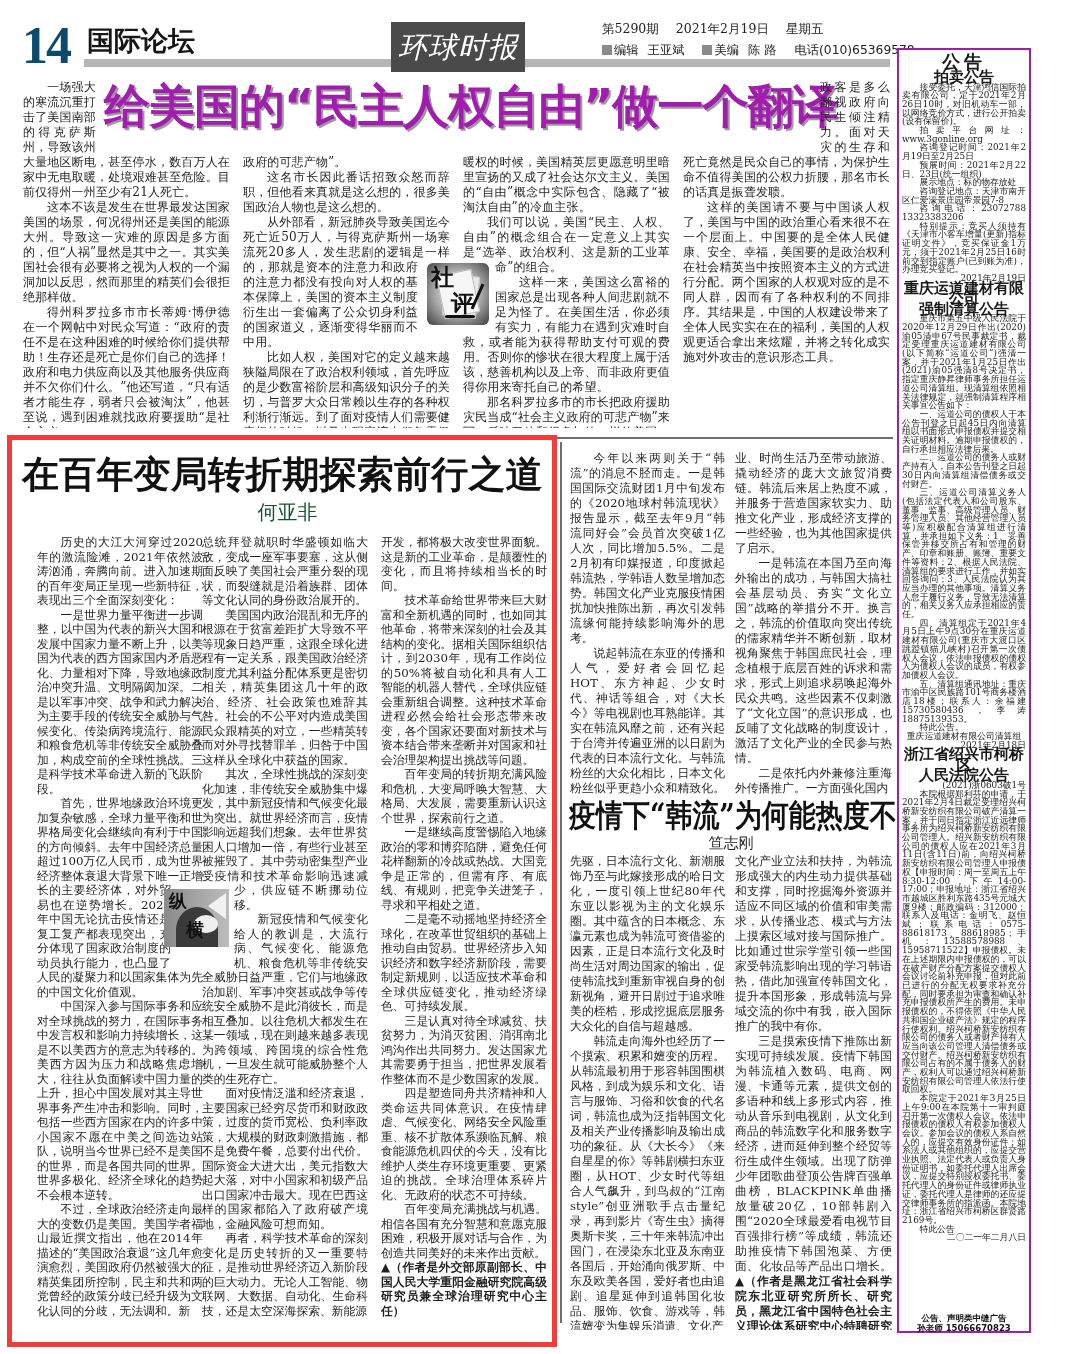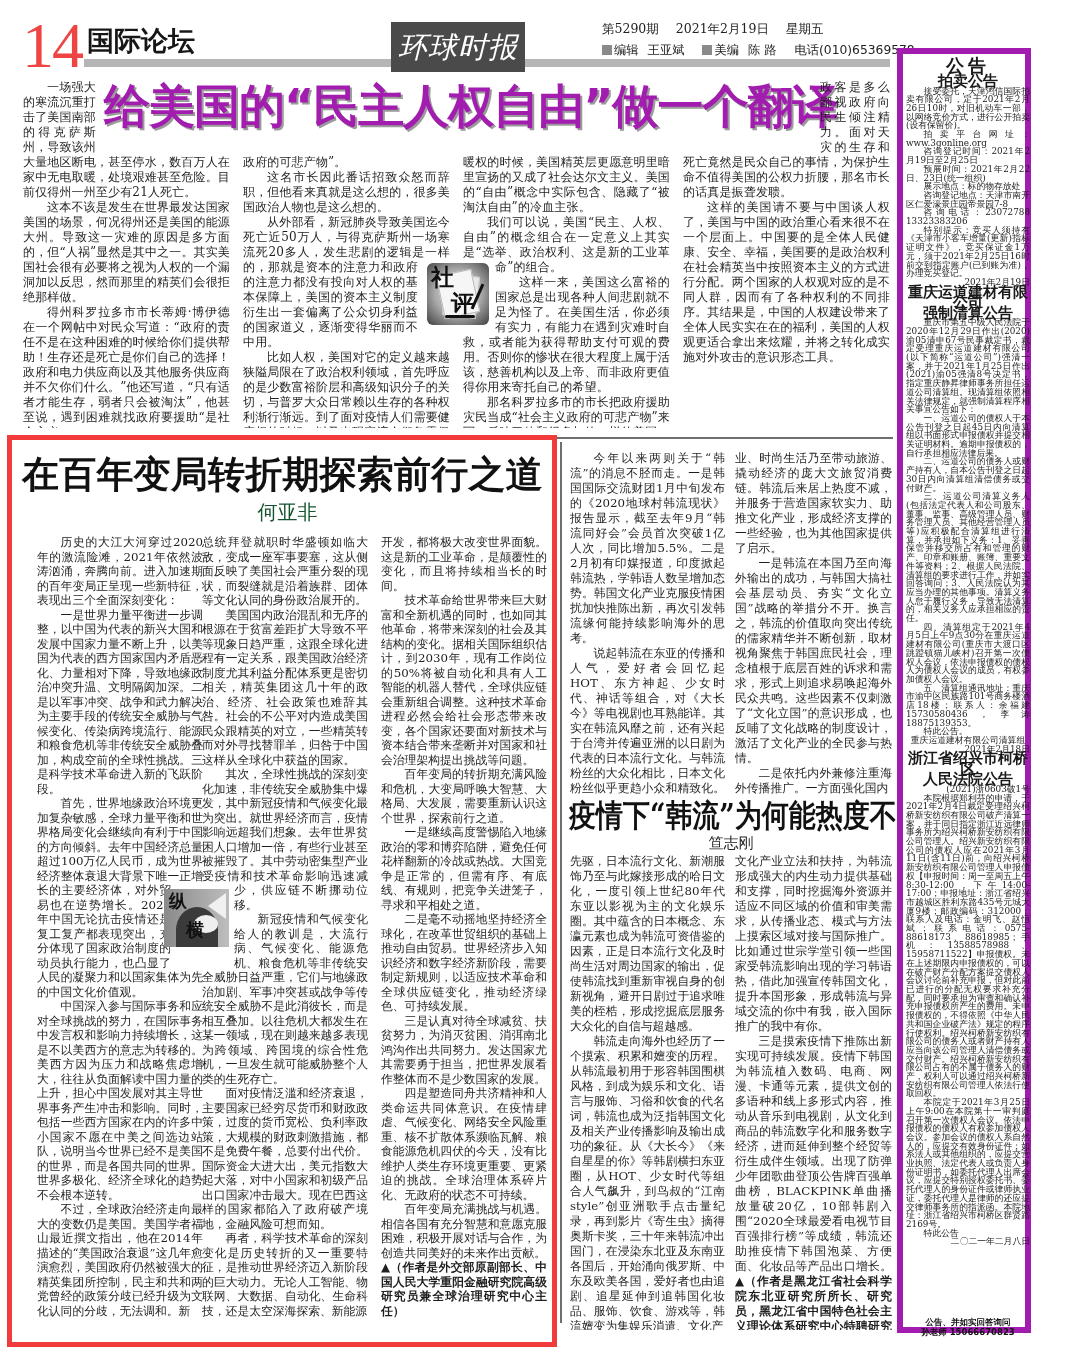--- a/index.html
+++ b/index.html
@@ -2,21 +2,21 @@
 <html><head>
 <meta charset="utf-8">
 <style>
 *{box-sizing:border-box;}
 html,body{margin:0;padding:0;}
 body{width:1067px;height:1354px;position:relative;background:#ffffff;overflow:hidden;font-family:"DejaVu Serif",serif;color:#1f1f1f;}
 h1,h2,h3,p{margin:0;padding:0;font-weight:inherit;}
 .abs{position:absolute;}
 
 
-.page-num{left:22px;top:14px;font-family:"Liberation Serif",serif;font-weight:normal;font-size:64px;line-height:64px;color:#ef4444;letter-spacing:-2px;}
+.page-num{left:22px;top:14px;font-family:"Liberation Serif",serif;font-weight:bold;font-size:52px;line-height:64px;color:#0c4a6e;letter-spacing:-2px;}
 .section-title{left:87px;top:25px;font-family:"DejaVu Serif",serif;font-weight:bold;font-size:27px;line-height:32px;color:#161616;white-space:nowrap;}
 .header-bar{left:84px;top:59px;width:806px;height:8px;background:#b5b5b5;}
 .masthead{left:391px;top:22px;width:134px;height:50px;background:#4a4a4a;color:#ffffff;text-align:center;overflow:hidden;}
 .masthead span{font-family:"DejaVu Serif",serif;font-style:italic;font-size:29px;line-height:50px;letter-spacing:1px;}
 .issue-line{left:602px;top:21px;font-size:12.5px;line-height:16px;white-space:nowrap;color:#222;}
 .issue-line span{margin-right:13px;}
 .staff-line{left:602px;top:42px;font-family:"DejaVu Sans",sans-serif;font-size:12.3px;line-height:16px;white-space:nowrap;color:#222;}
 .staff-line .sq{display:inline-block;width:10px;height: 10px;background:#8a8a8a;margin-right:2px;vertical-align:-1px;}
 .staff-line .gap{margin-left:9px;}
 .staff-line .gap2{margin-left:14px;}
@@ -57,21 +57,21 @@
 .badge-zh .fig{position:absolute;left:12px;top:18px;width:42px;height:46px;border-radius:50% 50% 0 0;background:#3a3a3a;}
 .badge-zh .face{position:absolute;left:30px;top:26px;width:24px;height:18px;border-radius:50%;background:#efefef;}
 .badge-zh .c1{position:absolute;left:5px;top:2px;font-family:"DejaVu Serif",serif;font-weight:bold;font-size:18px;line-height:20px;color:#111;}
 .badge-zh .c2{position:absolute;left:22px;top:31px;font-family:"DejaVu Serif",serif;font-weight:bold;font-size:18px;line-height:20px;color:#111;}
 
 
 .kw-title{left:569px;top:797px;font-family:"DejaVu Serif",serif;font-weight:bold;font-size:31px;line-height:36px;white-space:nowrap;color:#111;transform:scaleX(0.87);transform-origin:left top;}
 .kw-author{left:570px;top:834px;width:322px;text-align:center;font-size:15px;line-height:18px;color:#222;}
 
 
-.notice{left:897px;top:48px;width:134px;height:1285px;border:6px solid #a21caf;background:#fff;}
+.notice{left:897px;top:48px;width:134px;height:1285px;border:2px solid #a21caf;background:#fff;}
 .notice-body{position:absolute;left:3px;top:2px;width:124px;height:1258px;overflow:hidden;font-size:8.8px;line-height:8.7px;color:#1a1a1a;}
 .notice-body p{margin:0;text-indent:2em;text-align:justify;}
 .notice-body .p-title{text-indent:0;text-align:center;font-family:"DejaVu Sans",sans-serif;font-weight:bold;font-size:18px;line-height:20px;letter-spacing:4px;}
 .notice-body .p-sub{text-indent:0;text-align:center;font-family:"DejaVu Sans",sans-serif;font-weight:bold;font-size:15px;line-height:10.5px;}
 .notice-body .p-right{text-indent:0;text-align:right;}
 .notice-body .p-center{text-indent:0;text-align:center;}
 .notice-footer{position:absolute;left:0;top:1264px;width:130px;text-align:center;font-family:"DejaVu Sans",sans-serif;font-weight:bold;font-size:8.5px;line-height:9.5px;color:#111;}
 </style>
 </head>
 <body>
@@ -226,16 +226,16 @@
       <p class="p-right">2021年2月18日</p>
       <p class="p-sub">浙江省绍兴市柯桥区</p>
       <p class="p-sub">人民法院公告</p>
       <p class="p-right">(2021)浙0603破1号</p>
       <p class="p-p">本院根据郑利芬的申请，于2021年2月4日裁定受理绍兴柯桥新安纺织有限公司破产清算一案，并于同日指定浙江近远律师事务所为绍兴柯桥新安纺织有限公司管理人。绍兴新安纺织有限公司的债权人应在2021年3月11日(含11日)前，向绍兴柯桥新安纺织有限公司管理人申报债权【申报时间：周一至周五上午8:30-12:00，下午14:00-17:00；申报地址：浙江省绍兴市越城区胜利东路435号元城大厦9楼；邮政编码：312000；联系人及电话：金明飞、赵恒斌；联系电话：0575-88618173、88618985；手机：13588578988、15958711522】申报债权。未在上述期限内申报债权的，可以在破产财产分配方案提交债权人会议讨论前补充申报，但对此前已进行的分配无权要求补充分配，同时要承担为审查和确认补充申报债权所产生的费用。未申报债权的，不得依照《中华人民共和国企业破产法》规定的程序行使权利。绍兴柯桥新安纺织有限公司的债务人或者财产持有人应当向该公司管理人清偿债务或交付财产。绍兴柯桥新安纺织有限公司占有的不属于债务人的财产，权利人可以通过绍兴柯桥新安纺织有限公司管理人依法行使取回权。</p>
       <p class="p-p">本院定于2021年3月25日上午9:00在本院第十一审判庭召开第一次债权人会议。依法申报债权的债权人有权参加债权人会议。参加会议的债权人系自然人的，应提交有效身份证件；如系法人或其他组织的，应提交营业执照、法定代表人或负责人身份证明书，如委托代理人出席会议，应提交特别授权委托书、委托代理人的身份证件或律师执业证，委托代理人是律师的还应提交律师事务所的指派函。本院地址：浙江省绍兴市柯桥区群贤路2169号。</p>
       <p class="p-p">特此公告</p>
       <p class="p-right">二〇二一年二月八日</p>
     </div>
   <div class="notice-footer">
-    <div>公告、并如实回答询问</div>
+    <div>公告、声明类中缝广告</div>
     <div>孙老师 15066670823</div>
   </div>
 </div>
 
 </body></html>

